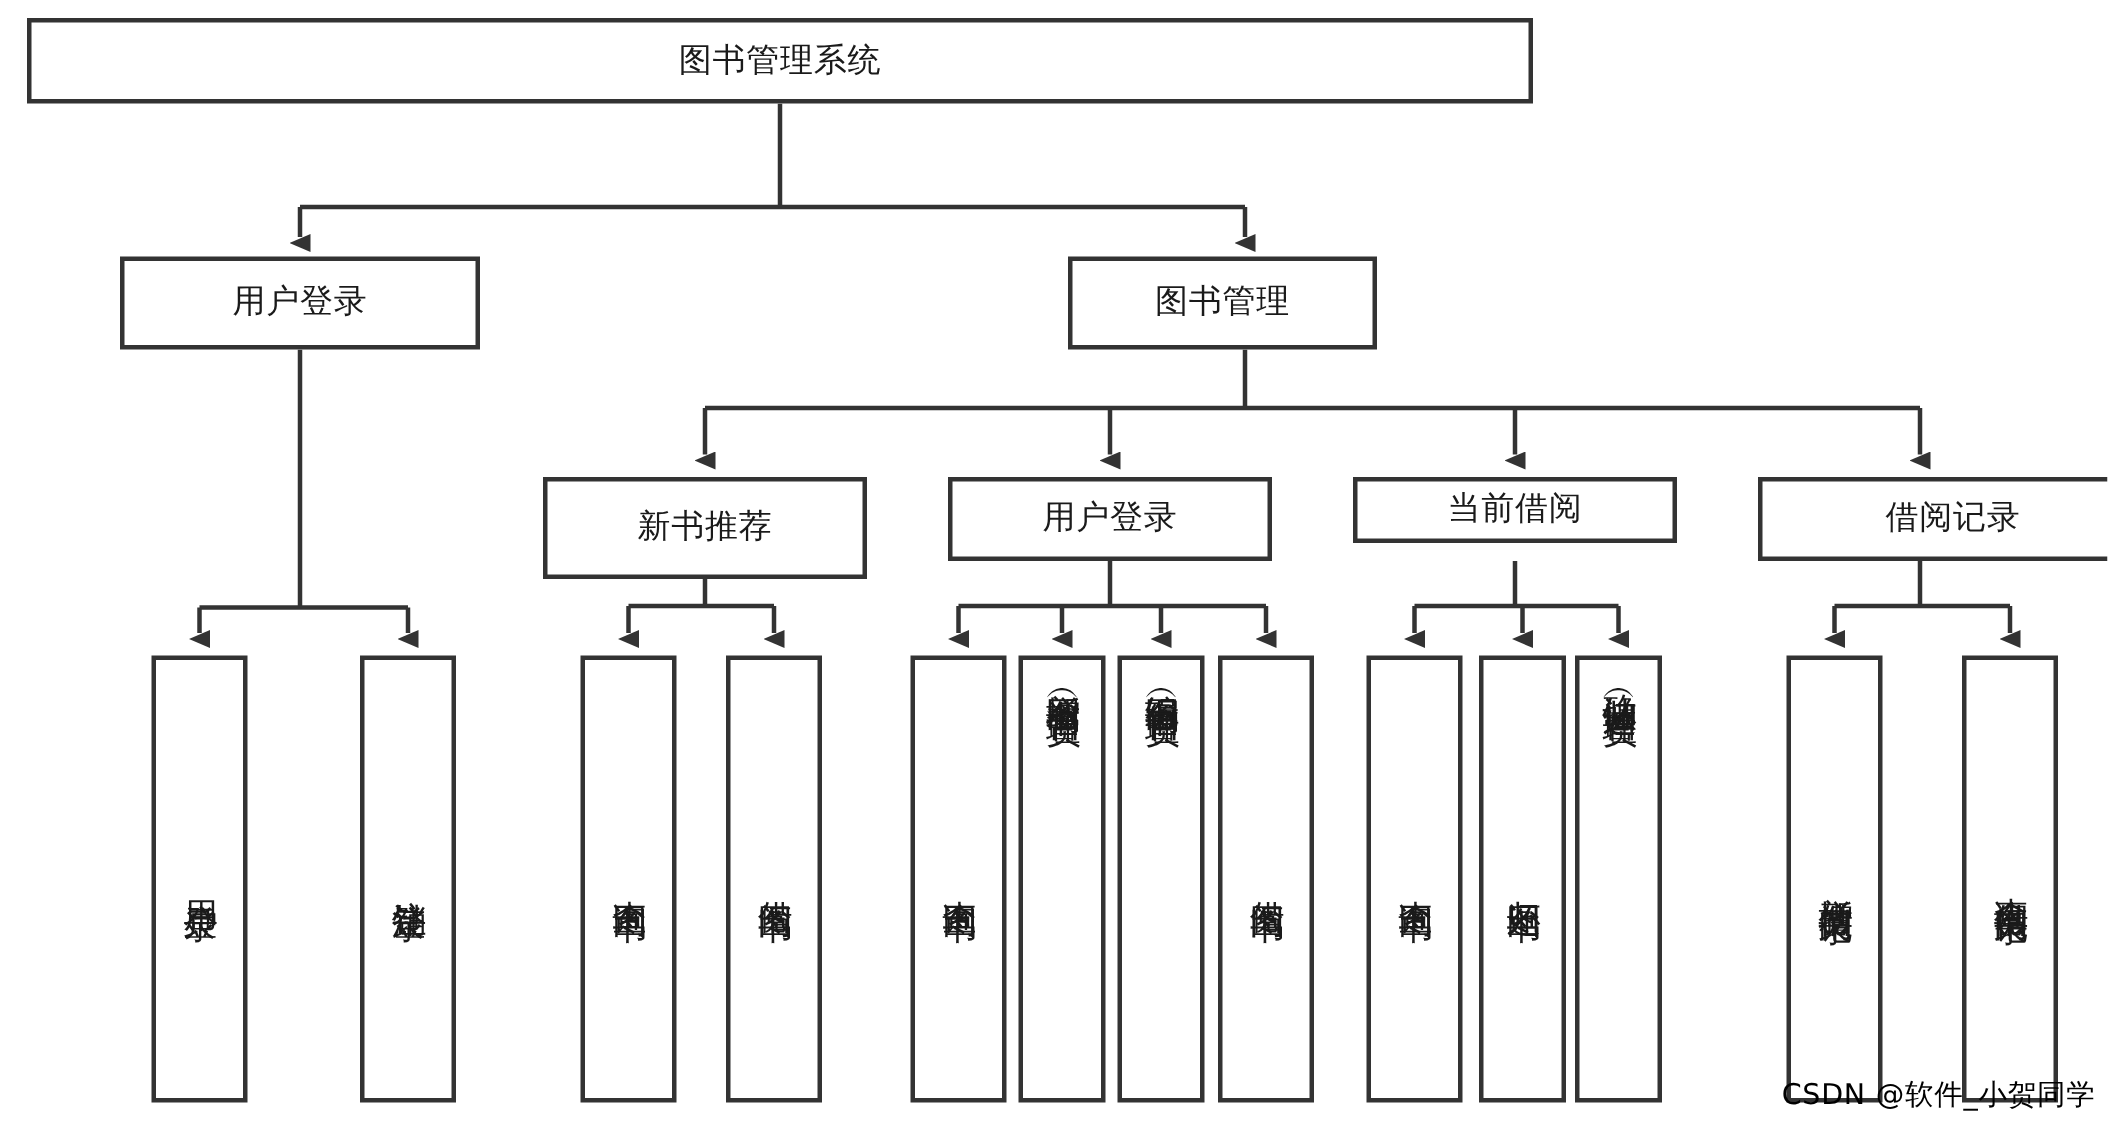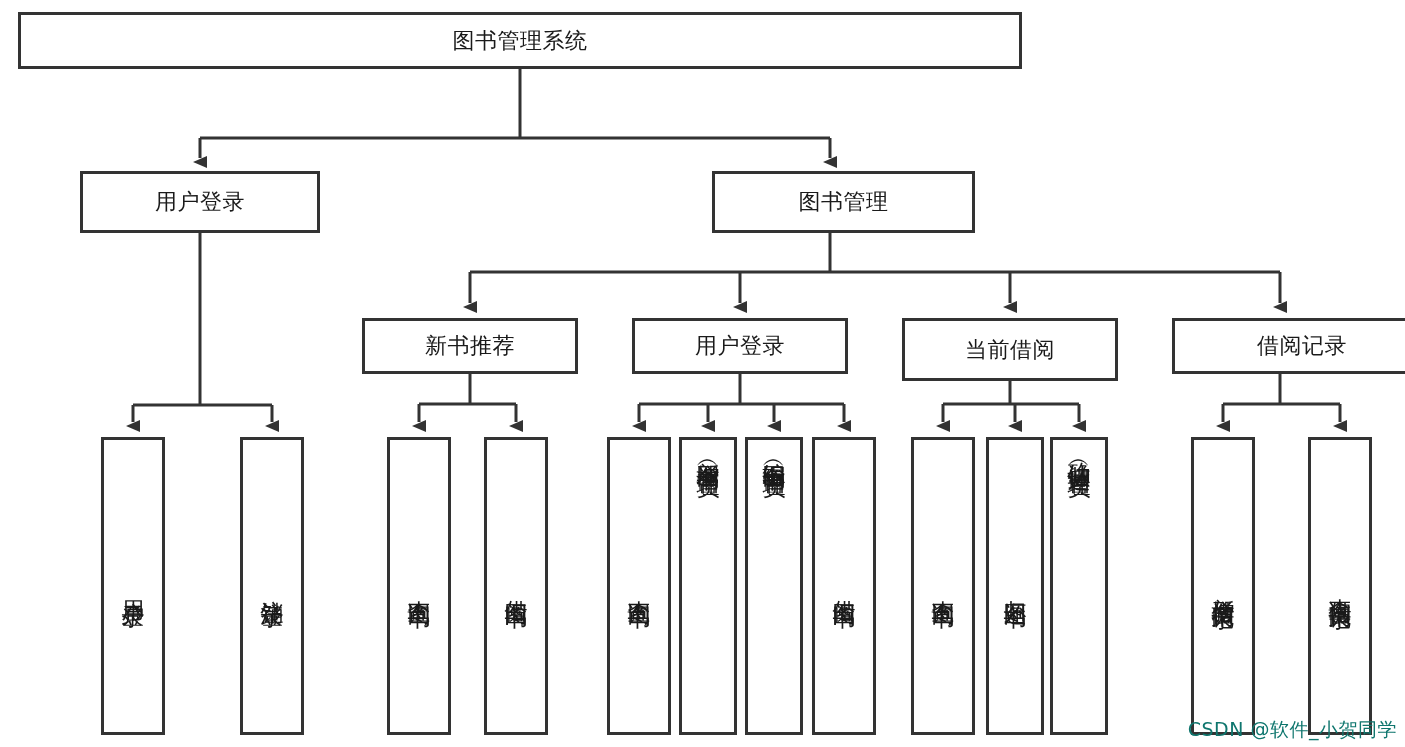--- a/index.html
+++ b/index.html
@@ -59,21 +59,21 @@
     align-items: center;
   }
   .node.vtop .label {
     margin-top: 4px;
   }
   .watermark {
     position: absolute;
     right: 8px;
     bottom: 4px;
     font-size: 19px;
-    color: #0f766e;
+    color: #000000;
     white-space: nowrap;
     letter-spacing: 0.5px;
   }
 </style>
 </head>
 <body>
 
 <div id="canvas">
 
   <svg class="edges" viewBox="0 0 1405 747" xmlns="http://www.w3.org/2000/svg">
@@ -126,31 +126,31 @@
     </g>
   </svg>
 
   <div class="node" style="left:18px; top:12px; width:1004px; height:57px;">
     <span class="label">图书管理系统</span>
   </div>
 
   <div class="node" style="left:80px; top:171px; width:240px; height:62px;">
     <span class="label">用户登录</span>
   </div>
-  <div class="node" style="left:712px; top:171px; width:263px; height:62px;">
+  <div class="node" style="left:712px; top:171px; width:206px; height:62px;">
     <span class="label">图书管理</span>
   </div>
 
-  <div class="node" style="left:362px; top:318px; width:216px; height:56px;">
+  <div class="node" style="left:362px; top:318px; width:216px; height:68px;">
     <span class="label">新书推荐</span>
   </div>
   <div class="node" style="left:632px; top:318px; width:216px; height:56px;">
     <span class="label">用户登录</span>
   </div>
-  <div class="node" style="left:902px; top:318px; width:216px; height:63px;">
+  <div class="node" style="left:902px; top:318px; width:216px; height:44px;">
     <span class="label">当前借阅</span>
   </div>
   <div class="node" style="left:1172px; top:318px; width:260px; height:56px;">
     <span class="label">借阅记录</span>
   </div>
 
   <div class="node vertical vcenter" style="left:101px; top:437px; width:64px; height:298px;">
     <span class="label">用户登录</span>
   </div>
   <div class="node vertical vcenter" style="left:240px; top:437px; width:64px; height:298px;">

